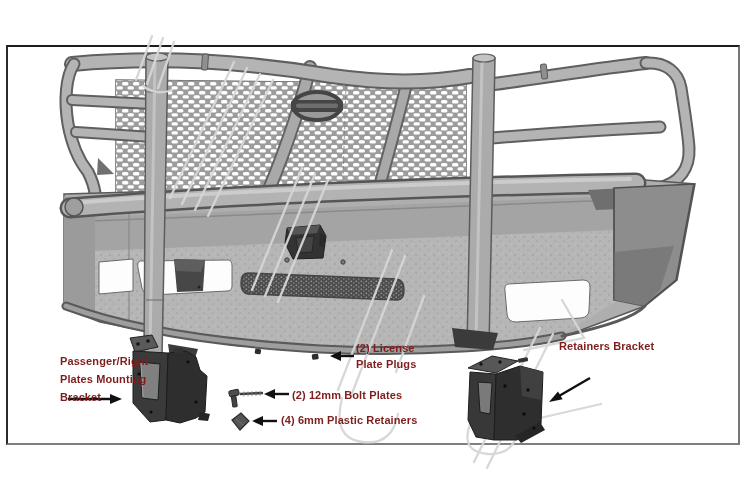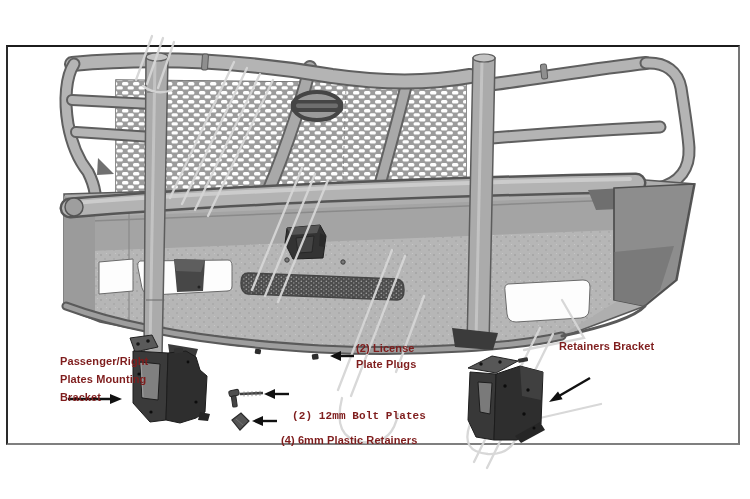--- a/index.html
+++ b/index.html
@@ -12,22 +12,22 @@
     border:2px solid;border-color:#1c1c1c #757575 #7f7f7f #2a2a2a;background:#ffffff;
   }
   .art{position:absolute;left:0;top:0;width:750px;height:499px;}
   .lbl{
     position:absolute;color:#7f1d1d;font-weight:bold;font-size:11px;line-height:17px;
     white-space:nowrap;letter-spacing:0.1px;
   }
   .lbl span{display:block;}
   .lbl-passenger{left:12px;top:352px;line-height:18px;margin-left:48px;}
   .lbl-license{left:356px;top:340px;line-height:16px;}
-  .lbl-bolt{left:292px;top:408px;font-family:Liberation Mono, monospace;}
-  .lbl-retainer{left:281px;top:432px;}
+  .lbl-bolt{left:292px;top:387px;}
+  .lbl-retainer{left:281px;top:412px;}
   .lbl-driver{left:559px;top:338px;}
 </style>
 </head>
 <body>
 
 <div class="canvas">
   <div class="frame"></div>
 
   <svg class="art" viewBox="0 0 750 499">
     <defs>

